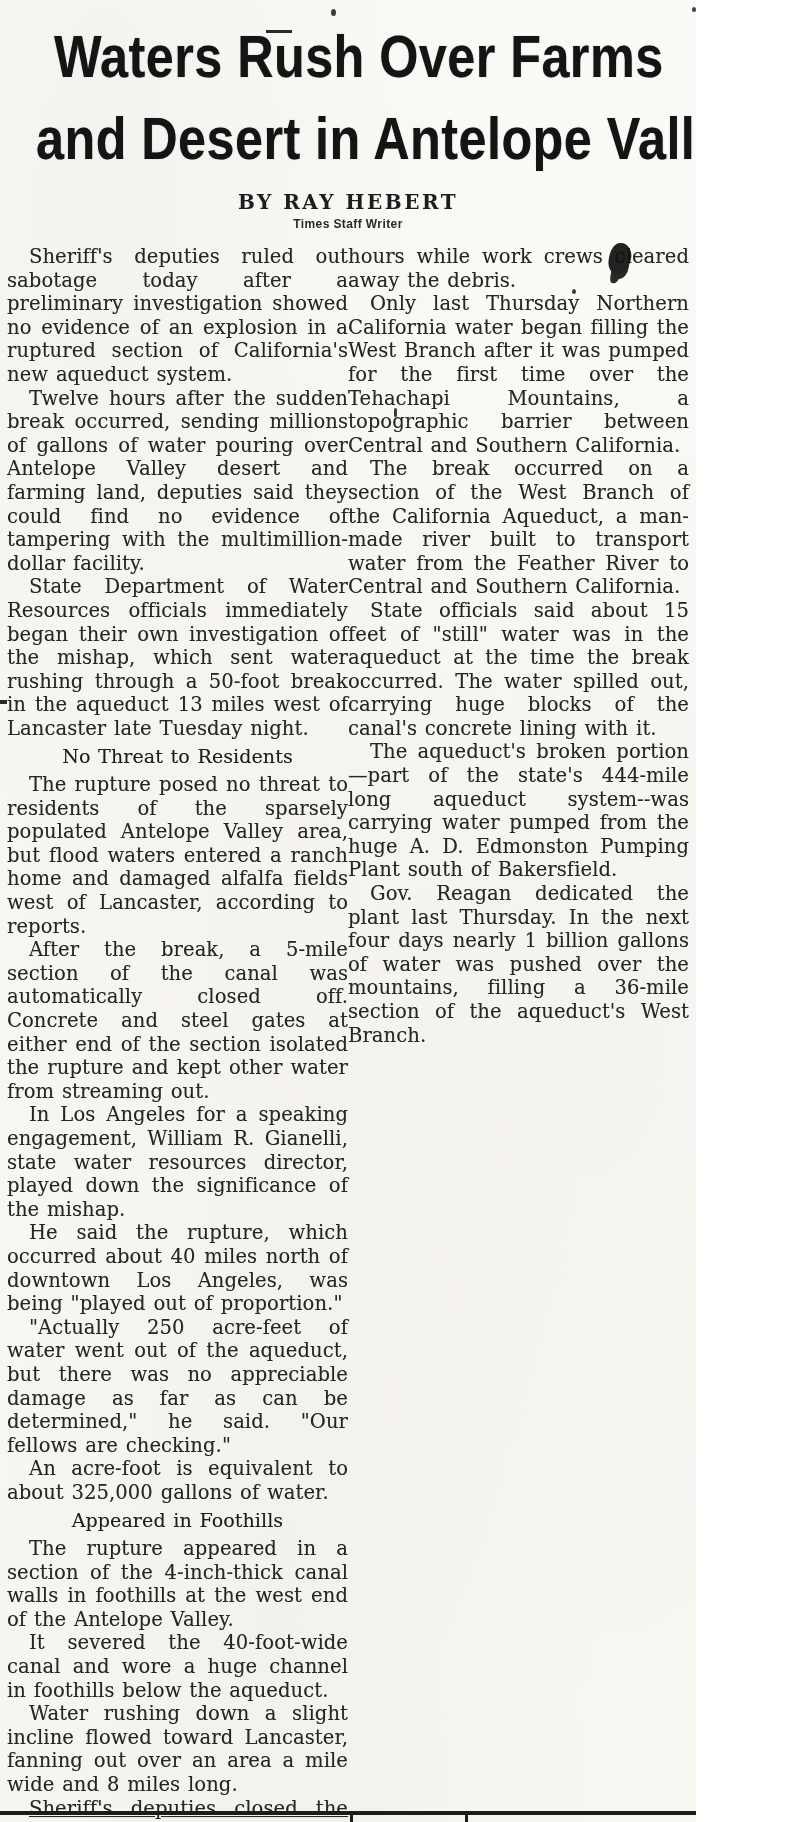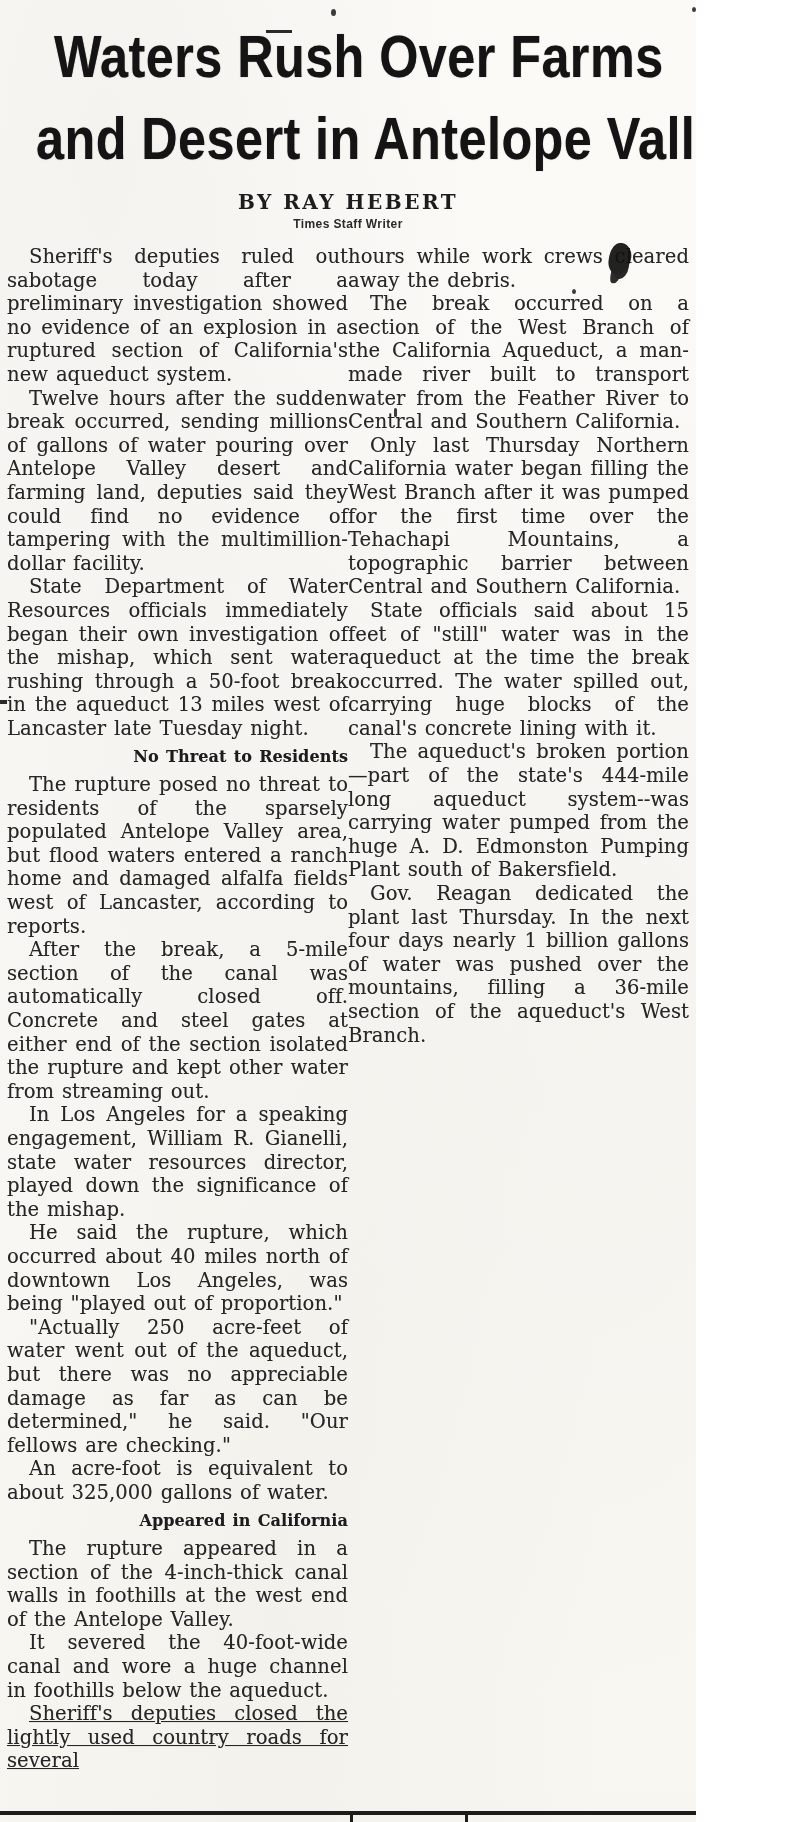--- a/index.html
+++ b/index.html
@@ -64,23 +64,23 @@
     letter-spacing: 0.1px;
     word-spacing: 1.5px;
     color: #262626;
     filter: blur(0.25px);
     text-shadow: 0.2px 0.2px 0.5px rgba(40,40,40,0.35);
   }
   .para { margin: 0; text-indent: 22px; }
   .para.noindent { text-indent: 0; }
   .para.fill { text-align-last: justify; text-decoration: underline; }
   .subhead {
-    text-align: right;
-    font-weight: 700;
-    font-size: 16px;
+    text-align: center;
+    font-weight: 400;
+    font-size: 19px;
     margin: 5px 0 4px 0;
     text-indent: 0;
     color: #1c1c1c;
   }
   
   .speck { position: absolute; background: #1a1a1a; border-radius: 50%; opacity: 0.85; }
   .ink-blot {
     position: absolute;
     left: 609px; top: 243px;
     width: 22px; height: 31px;
@@ -130,29 +130,30 @@
         <div class="para">Sheriff's deputies ruled out sabotage today after a preliminary investigation showed no evidence of an explosion in a ruptured section of California's new aqueduct system.</div>
         <div class="para">Twelve hours after the sudden break occurred, sending millions of gallons of water pouring over Antelope Valley desert and farming land, deputies said they could find no evidence of tampering with the multimillion-dollar facility.</div>
         <div class="para">State Department of Water Resources officials immediately began their own investigation of the mishap, which sent water rushing through a 50-foot break in the aqueduct 13 miles west of Lancaster late Tuesday night.</div>
         <div class="subhead">No Threat to Residents</div>
         <div class="para">The rupture posed no threat to residents of the sparsely populated Antelope Valley area, but flood waters entered a ranch home and damaged alfalfa fields west of Lancaster, according to reports.</div>
         <div class="para">After the break, a 5-mile section of the canal was automatically closed off. Concrete and steel gates at either end of the section isolated the rupture and kept other water from streaming out.</div>
         <div class="para">In Los Angeles for a speaking engagement, William R. Gianelli, state water resources director, played down the significance of the mishap.</div>
         <div class="para">He said the rupture, which occurred about 40 miles north of downtown Los Angeles, was being "played out of proportion."</div>
         <div class="para">"Actually 250 acre-feet of water went out of the aqueduct, but there was no appreciable damage as far as can be determined," he said. "Our fellows are checking."</div>
         <div class="para">An acre-foot is equivalent to about 325,000 gallons of water.</div>
-        <div class="subhead">Appeared in California</div>
+        <div class="subhead">Appeared in Foothills</div>
         <div class="para">The rupture appeared in a section of the 4-inch-thick canal walls in foothills at the west end of the Antelope Valley.</div>
         <div class="para">It severed the 40-foot-wide canal and wore a huge channel in foothills below the aqueduct.</div>
+        <div class="para">Water rushing down a slight incline flowed toward Lancaster, fanning out over an area a mile wide and 8 miles long.</div>
         <div class="para fill">Sheriff's deputies closed the lightly used country roads for several</div>
       </div>
     <div class="col">
         <div class="para noindent">hours while work crews cleared away the debris.</div>
+        <div class="para">Only last Thursday Northern California water began filling the West Branch after it was pumped for the first time over the Tehachapi Mountains, a topographic barrier between Central and Southern California.</div>
         <div class="para">The break occurred on a section of the West Branch of the California Aqueduct, a man-made river built to transport water from the Feather River to Central and Southern California.</div>
-        <div class="para">Only last Thursday Northern California water began filling the West Branch after it was pumped for the first time over the Tehachapi Mountains, a topographic barrier between Central and Southern California.</div>
         <div class="para">State officials said about 15 feet of "still" water was in the aqueduct at the time the break occurred. The water spilled out, carrying huge blocks of the canal's concrete lining with it.</div>
         <div class="para">The aqueduct's broken portion—part of the state's 444-mile long aqueduct system--was carrying water pumped from the huge A. D. Edmonston Pumping Plant south of Bakersfield.</div>
         <div class="para">Gov. Reagan dedicated the plant last Thursday. In the next four days nearly 1 billion gallons of water was pushed over the mountains, filling a 36-mile section of the aqueduct's West Branch.</div>
       </div>
   </div>
 
   <div class="ink-blot"></div>
   <div class="speck" style="left:331px; top:9px; width:5px; height:7px;"></div>
   <div class="speck" style="left:692px; top:7px; width:4px; height:5px;"></div>
   <div class="speck" style="left:572px; top:289px; width:4px; height:5px;"></div>

